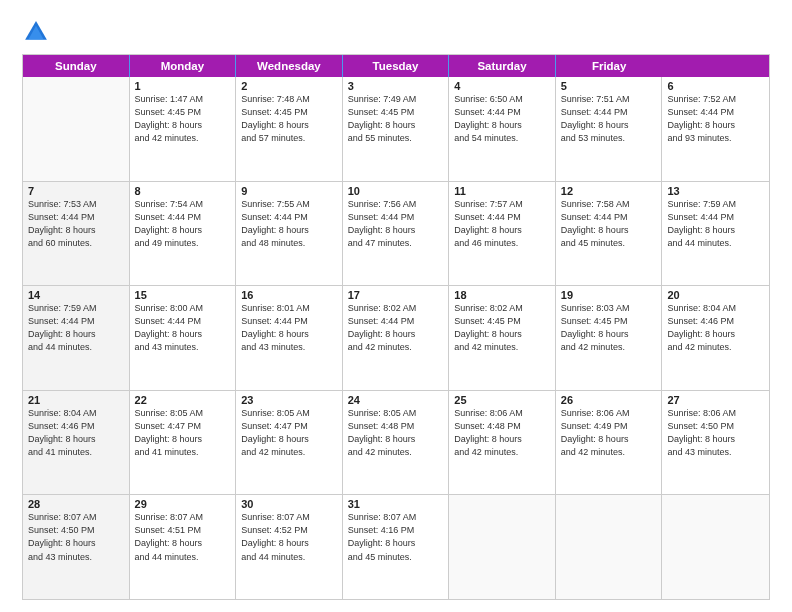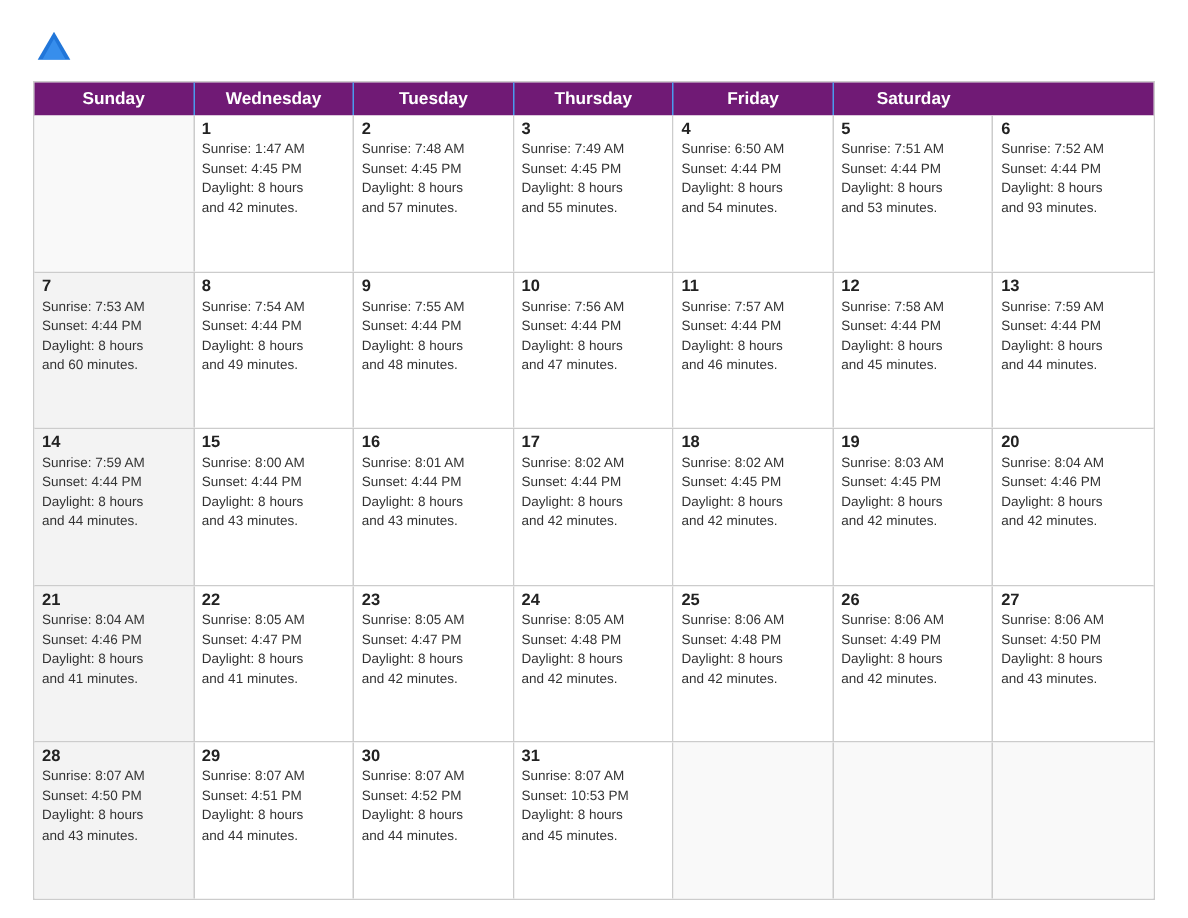--- a/index.html
+++ b/index.html
@@ -53,21 +53,21 @@
     }
     .calendar {
       flex: 1;
       display: flex;
       flex-direction: column;
       border: 1px solid #ccc;
     }
     .cal-header {
       display: grid;
       grid-template-columns: repeat(7, 1fr);
-      background: #701a75;
+      background: #a21caf;
     }
     .cal-header-cell {
       color: #fff;
       font-size: 11.5px;
       font-weight: bold;
       text-align: center;
       padding: 5px 2px;
       border-right: 1px solid #4a9aed;
     }
     .cal-header-cell:last-child { border-right: none; }
@@ -124,25 +124,25 @@
     </div>
     <div class="title-block">
       <div class="month-title"></div>
       <div class="subtitle"></div>
     </div>
   </div>
 
   <div class="calendar">
     <div class="cal-header">
     <div class="cal-header-cell">Sunday</div>
+        <div class="cal-header-cell">Monday</div>
         <div class="cal-header-cell">Wednesday</div>
         <div class="cal-header-cell">Tuesday</div>
-        <div class="cal-header-cell">Thursday</div>
+        <div class="cal-header-cell">Saturday</div>
         <div class="cal-header-cell">Friday</div>
-        <div class="cal-header-cell">Saturday</div>
       </div>
     <div class="cal-body">
     <div class="cal-row">
           <div class="cal-cell empty"></div>
           <div class="cal-cell">
             <div class="day-num">1</div>
             <div class="cell-line">Sunrise: 1:47 AM</div>
             <div class="cell-line">Sunset: 4:45 PM</div>
             <div class="cell-line">Daylight: 8 hours</div>
             <div class="cell-line">and 42 minutes.</div>
@@ -354,21 +354,21 @@
           <div class="cal-cell">
             <div class="day-num">30</div>
             <div class="cell-line">Sunrise: 8:07 AM</div>
             <div class="cell-line">Sunset: 4:52 PM</div>
             <div class="cell-line">Daylight: 8 hours</div>
             <div class="cell-line">and 44 minutes.</div>
           </div>
           <div class="cal-cell">
             <div class="day-num">31</div>
             <div class="cell-line">Sunrise: 8:07 AM</div>
-            <div class="cell-line">Sunset: 10:53 PM</div>
+            <div class="cell-line">Sunset: 4:16 PM</div>
             <div class="cell-line">Daylight: 8 hours</div>
             <div class="cell-line">and 45 minutes.</div>
           </div>
           <div class="cal-cell empty"></div>
           <div class="cal-cell empty"></div>
           <div class="cal-cell empty"></div>
         </div>
       </div>
   </div>
 </div>

